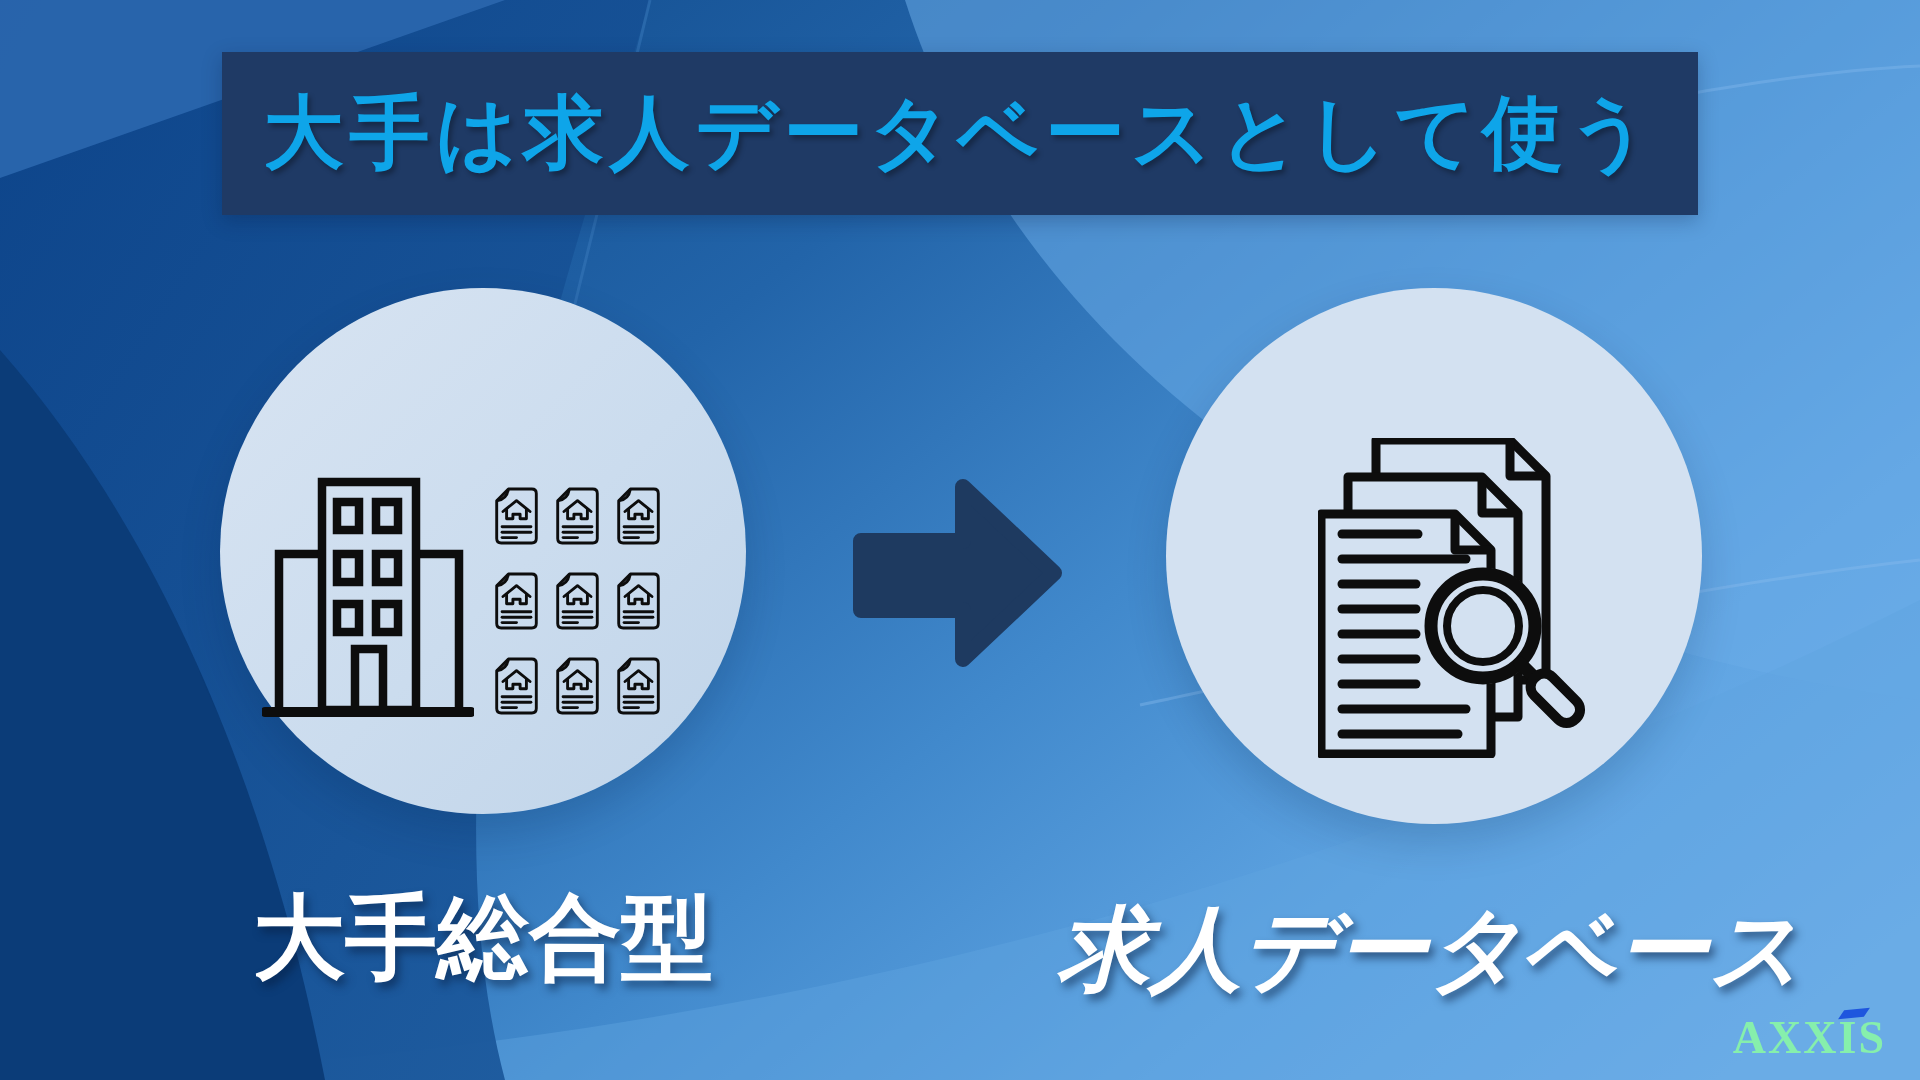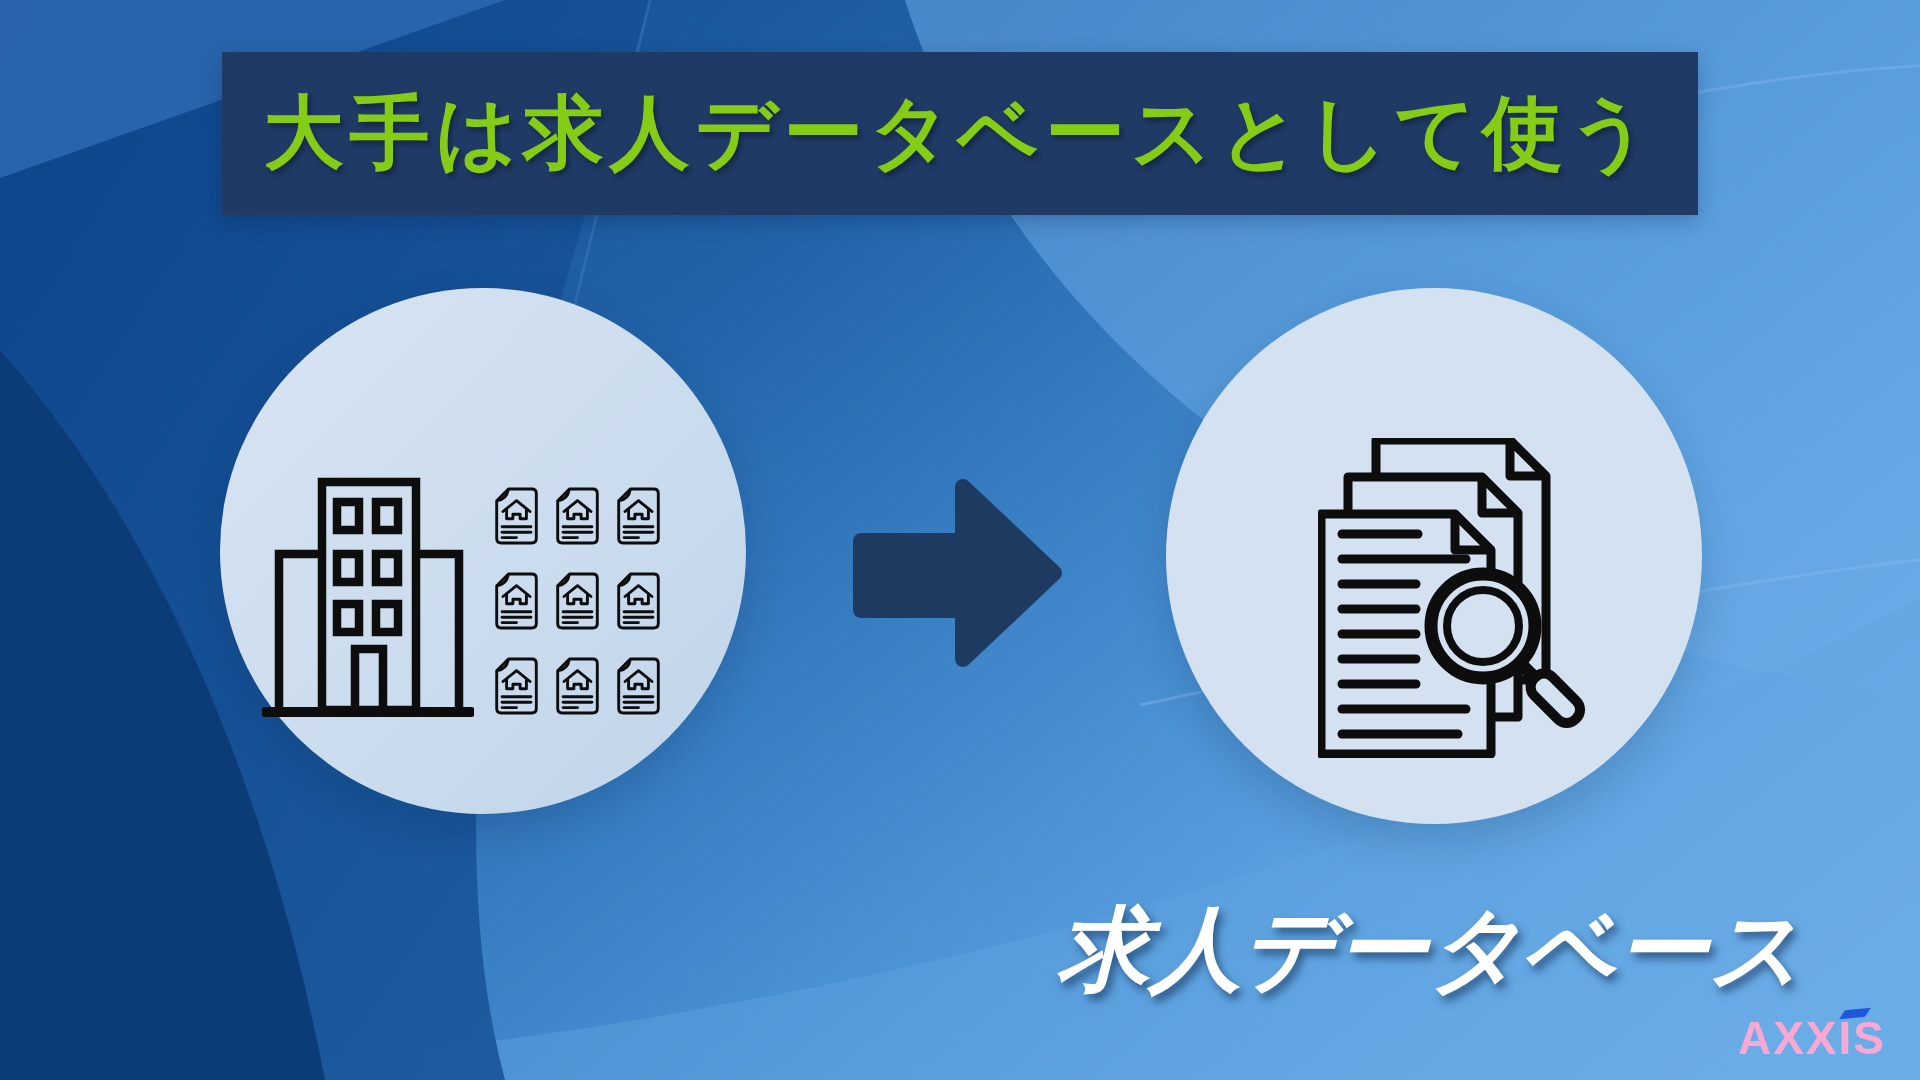--- a/index.html
+++ b/index.html
@@ -9,21 +9,21 @@
   }
   .bg{position:absolute;inset:0;width:100%;height:100%;display:block;}
 
   
   .banner{
     position:absolute;left:222px;top:52px;width:1476px;height:163px;
     background:#1F3A65;display:flex;align-items:center;justify-content:center;
     box-shadow:0 6px 18px rgba(6,25,60,.25);
   }
   .banner-text{
-    color:#84cc16;font-size:80px;font-weight:700;letter-spacing:6px;white-space:nowrap;
+    color:#0ea5e9;font-size:80px;font-weight:700;letter-spacing:6px;white-space:nowrap;
     text-shadow:3px 4px 5px rgba(0,0,0,.30);
   }
 
   
   .circle{position:absolute;border-radius:50%;}
   .circle.left{
     left:220px;top:288px;width:526px;height:526px;
     background:linear-gradient(135deg,#D8E4F2 0%,#CBDCEE 55%,#C0D4E9 100%);
     box-shadow:0 18px 40px rgba(7,34,74,.18);
   }
@@ -49,21 +49,21 @@
     position:absolute;text-align:center;color:#fff;font-weight:700;white-space:nowrap;
     font-size:92px;text-shadow:4px 6px 8px rgba(8,30,64,.55);
   }
   .node-label.left{left:183px;top:876px;width:600px;}
   .node-label.right{left:1050px;top:888px;width:760px;font-style:italic;}
 
   
   .logo{position:absolute;right:34px;bottom:16px;height:52px;}
   .logo-inner{position:relative;display:inline-block;}
   .logo-text{
-    font-size:46px;font-weight:700;letter-spacing:2px;color:#f9a8d4;line-height:52px;
+    font-size:46px;font-weight:700;letter-spacing:2px;color:#86efac;line-height:52px;font-family:Liberation Serif, serif;
   }
   .logo-accent{
     position:absolute;top:-3px;left:71%;width:24px;height:9px;background:#1E56DE;
     transform:skewX(-38deg) rotate(-6deg);
   }
 </style>
 </head>
 <body>
 
 <div class="canvas">
@@ -241,20 +241,21 @@
       <circle cx="165" cy="188" r="58" fill="#D3E1F1" stroke="none"></circle>
       <circle cx="165" cy="188" r="52" fill="none" stroke="#0D0D0D" stroke-width="13"></circle>
       <circle cx="165" cy="188" r="36" fill="none" stroke="#0D0D0D" stroke-width="8"></circle>
       <path d="M202,225 L214,237" stroke="#0D0D0D" stroke-width="13" stroke-linecap="round"></path>
       <g transform="translate(214,237) rotate(-45)">
         <rect x="-13" y="4" width="26" height="58" rx="12" fill="#D3E1F1" stroke="#0D0D0D" stroke-width="10"></rect>
       </g>
     </g>
   </svg>
 
+  <div class="node-label left">大手総合型</div>
   <div class="node-label right">求人データベース</div>
 
   <div class="logo">
     <div class="logo-inner">
       <span class="logo-text">AXXIS</span>
       <span class="logo-accent"></span>
     </div>
   </div>
 
 </div>

